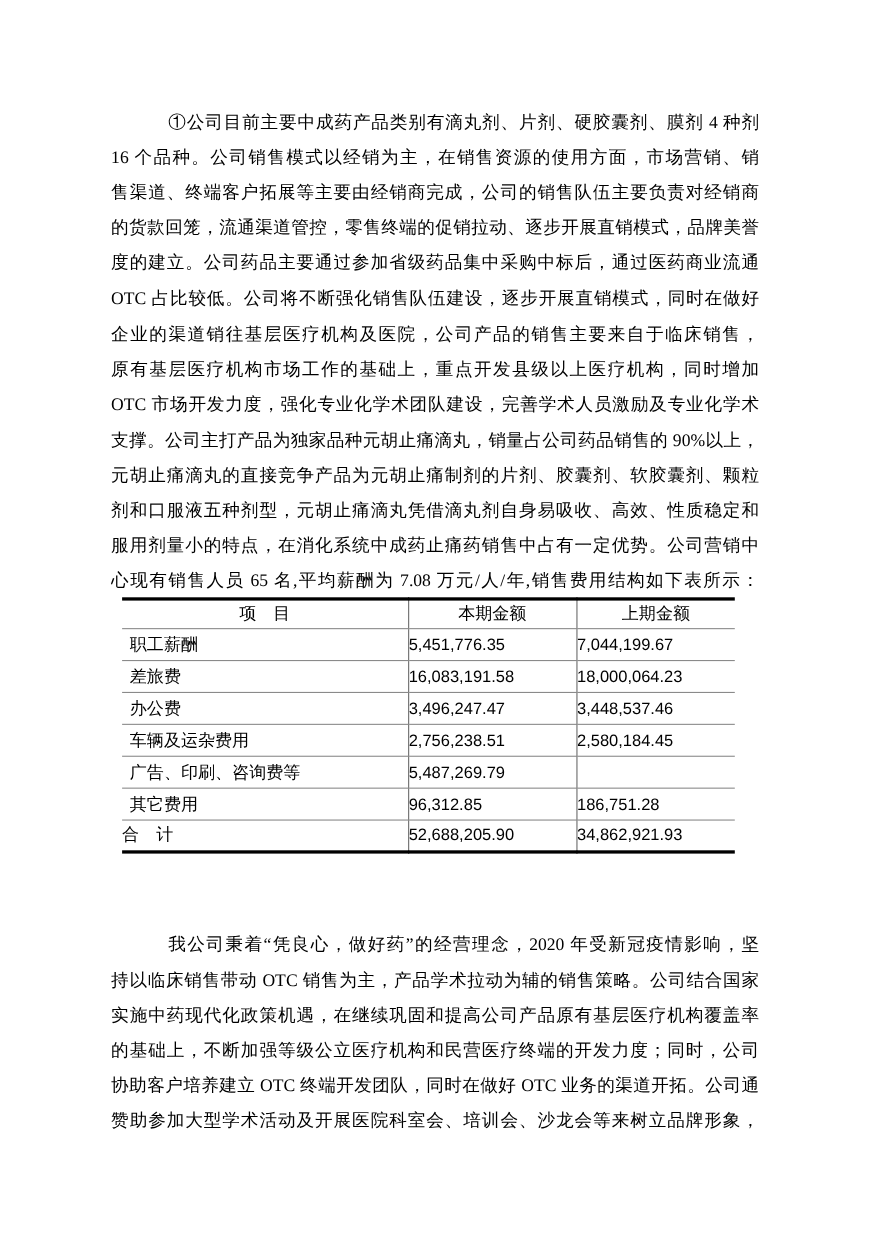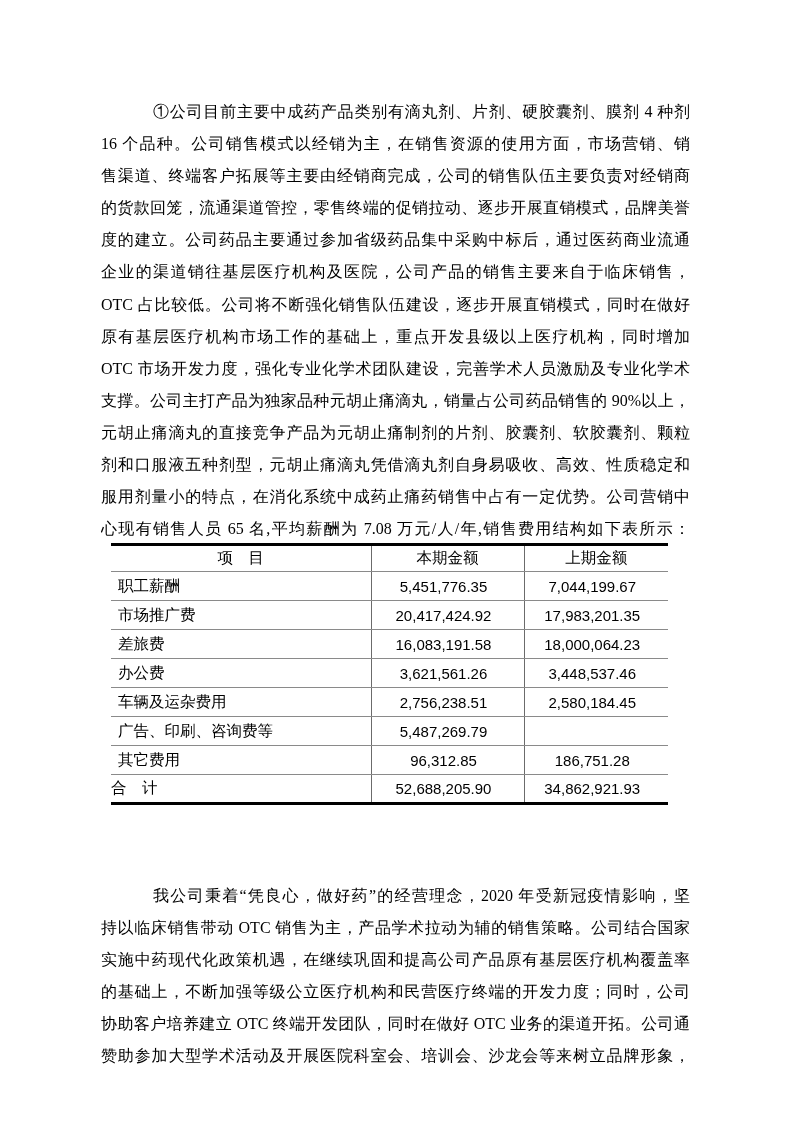--- a/index.html
+++ b/index.html
@@ -23,21 +23,21 @@
   }
   .para .line {
     text-align: justify;
     text-align-last: justify;
     height: 32.1px;
     overflow: hidden;
   }
   .para .line.first { text-indent: 52px; }
 
   .para1 { top: 96px; }
-  .para2 { top: 880px; }
+  .para2 { top: 844px; }
 
   table.expense-table {
     position: absolute;
     left: 111px;
     top: 543px;
     width: 557px;
     border-collapse: collapse;
     table-layout: fixed;
     border-top: 3px solid #000;
     border-bottom: 3px solid #000;
@@ -58,41 +58,41 @@
     text-align: center;
   }
   .expense-table td.c1 {
     font-size: 15.5px;
     text-align: left;
     padding-left: 7px;
   }
   .expense-table td.num {
     font-family: "Liberation Sans", sans-serif;
     font-size: 15px;
-    text-align: center;
+    text-align: left;
     padding-right: 8px;
   }
   .expense-table tr.total-row td.c1 {
     text-align: left;
     padding-left: 0;
   }
 </style>
 </head>
 <body>
 
 <div class="page">
 
   <div class="para para1">
     <div class="line first">①公司目前主要中成药产品类别有滴丸剂、片剂、硬胶囊剂、膜剂 4 种剂型，</div>
     <div class="line">16 个品种。公司销售模式以经销为主，在销售资源的使用方面，市场营销、销</div>
     <div class="line">售渠道、终端客户拓展等主要由经销商完成，公司的销售队伍主要负责对经销商</div>
     <div class="line">的货款回笼，流通渠道管控，零售终端的促销拉动、逐步开展直销模式，品牌美誉</div>
     <div class="line">度的建立。公司药品主要通过参加省级药品集中采购中标后，通过医药商业流通</div>
+    <div class="line">OTC 占比较低。公司将不断强化销售队伍建设，逐步开展直销模式，同时在做好</div>
     <div class="line">企业的渠道销往基层医疗机构及医院，公司产品的销售主要来自于临床销售，</div>
-    <div class="line">OTC 占比较低。公司将不断强化销售队伍建设，逐步开展直销模式，同时在做好</div>
     <div class="line">原有基层医疗机构市场工作的基础上，重点开发县级以上医疗机构，同时增加</div>
     <div class="line">OTC 市场开发力度，强化专业化学术团队建设，完善学术人员激励及专业化学术</div>
     <div class="line">支撑。公司主打产品为独家品种元胡止痛滴丸，销量占公司药品销售的 90%以上，</div>
     <div class="line">元胡止痛滴丸的直接竞争产品为元胡止痛制剂的片剂、胶囊剂、软胶囊剂、颗粒</div>
     <div class="line">剂和口服液五种剂型，元胡止痛滴丸凭借滴丸剂自身易吸收、高效、性质稳定和</div>
     <div class="line">服用剂量小的特点，在消化系统中成药止痛药销售中占有一定优势。公司营销中</div>
     <div class="line">心现有销售人员 65 名,平均薪酬为 7.08 万元/人/年,销售费用结构如下表所示：</div>
   </div>
 
   <table class="expense-table">
@@ -108,32 +108,27 @@
         <th class="c3">上期金额</th>
       </tr>
     </thead>
     <tbody>
       <tr>
         <td class="c1">职工薪酬</td>
         <td class="c2 num">5,451,776.35</td>
         <td class="c3 num">7,044,199.67</td>
       </tr>
       <tr>
-        <td class="c1">市场推广费</td>
-        <td class="c2 num">20,417,424.92</td>
-        <td class="c3 num">17,983,201.35</td>
-      </tr>
-      <tr>
         <td class="c1">差旅费</td>
         <td class="c2 num">16,083,191.58</td>
         <td class="c3 num">18,000,064.23</td>
       </tr>
       <tr>
         <td class="c1">办公费</td>
-        <td class="c2 num">3,621,561.26</td>
+        <td class="c2 num">3,496,247.47</td>
         <td class="c3 num">3,448,537.46</td>
       </tr>
       <tr>
         <td class="c1">车辆及运杂费用</td>
         <td class="c2 num">2,756,238.51</td>
         <td class="c3 num">2,580,184.45</td>
       </tr>
       <tr>
         <td class="c1">广告、印刷、咨询费等</td>
         <td class="c2 num">5,487,269.79</td>

